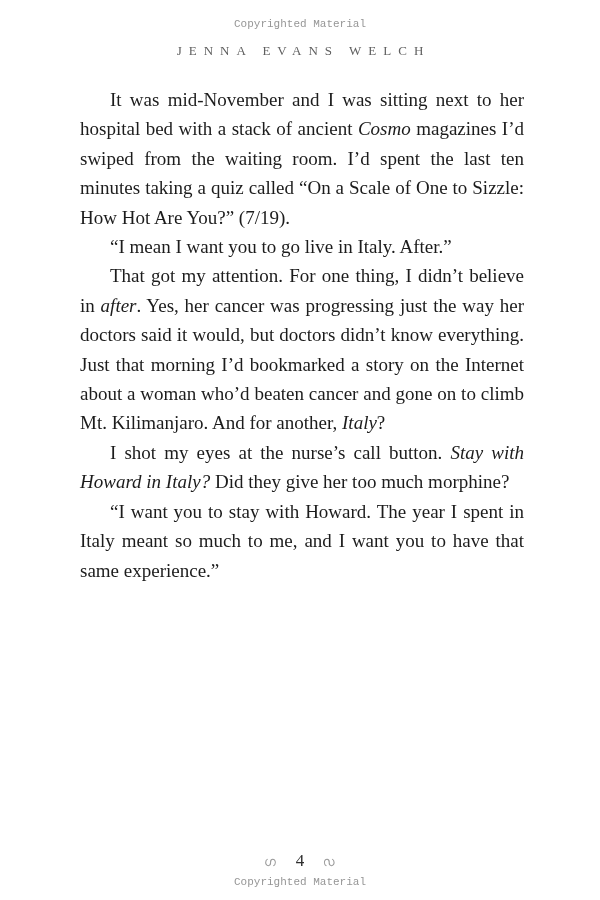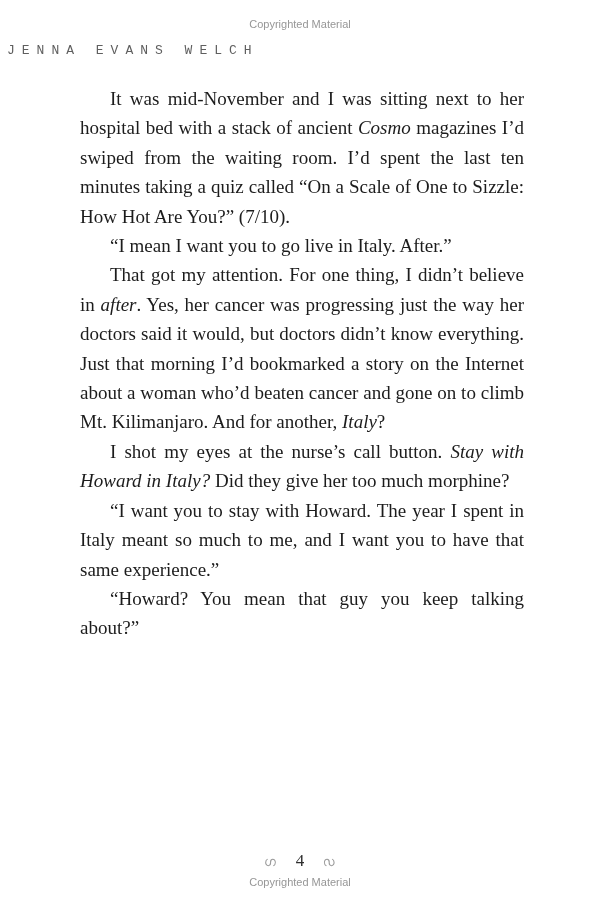--- a/index.html
+++ b/index.html
@@ -10,29 +10,30 @@
     width: 600px;
     height: 900px;
     background: #ffffff;
     font-family: "Liberation Serif", serif;
     position: relative;
     overflow: hidden;
     -webkit-font-smoothing: antialiased;
   }
   .notice {
     text-align: center;
-    font-family: Liberation Sans, sans-serif;
+    font-family: Liberation Mono, monospace;
     font-size: 11px;
     color: #969696;
   }
   .top-notice {
     padding-top: 18px;
   }
   .author-line {
-    font-family: Liberation Mono, monospace;
+    text-align: center;
+    font-family: Liberation Serif, serif;
     font-size: 13px;
     letter-spacing: 7px;
     color: #5f5f5f;
     margin-top: 13px;
     text-indent: 7px; 
   }
   .body-text {
     margin: 26px 76px 0 80px;
     font-size: 19px;
     line-height: 29.4px;
@@ -76,26 +77,25 @@
   }
 </style>
 </head>
 <body>
 
 <div class="notice top-notice">Copyrighted Material</div>
 
 <div class="author-line">JENNA EVANS WELCH</div>
 
 <div class="body-text">
-    <p><span>It was mid-November and I was sitting next to her hospital bed with a stack of ancient </span><em>Cosmo</em><span> magazines I’d swiped from the waiting room. I’d spent the last ten minutes taking a quiz called “On a Scale of One to Sizzle: How Hot Are You?” (7/10).</span></p>
+    <p><span>It was mid-November and I was sitting next to her hospital bed with a stack of ancient </span><em>Cosmo</em><span> magazines I’d swiped from the waiting room. I’d spent the last ten minutes taking a quiz called “On a Scale of One to Sizzle: How Hot Are You?” (7/19).</span></p>
     <p><span>“I mean I want you to go live in Italy. After.”</span></p>
     <p><span>That got my attention. For one thing, I didn’t believe in </span><em>after</em><span>. Yes, her cancer was progressing just the way her doctors said it would, but doctors didn’t know everything. Just that morning I’d bookmarked a story on the Internet about a woman who’d beaten cancer and gone on to climb Mt. Kilimanjaro. And for another, </span><em>Italy</em><span>?</span></p>
     <p><span>I shot my eyes at the nurse’s call button. </span><em>Stay with Howard in Italy?</em><span> Did they give her too much morphine?</span></p>
     <p><span>“I want you to stay with Howard. The year I spent in Italy meant so much to me, and I want you to have that same experience.”</span></p>
-    <p><span>“Howard? You mean that guy you keep talking about?”</span></p>
   </div>
 
 <div class="page-footer">
   <div class="page-number-line">
     <span class="ornament">ഗ</span>
     <span class="page-number">4</span>
     <span class="ornament mirrored">ഗ</span>
   </div>
   <div class="notice">Copyrighted Material</div>
 </div>

